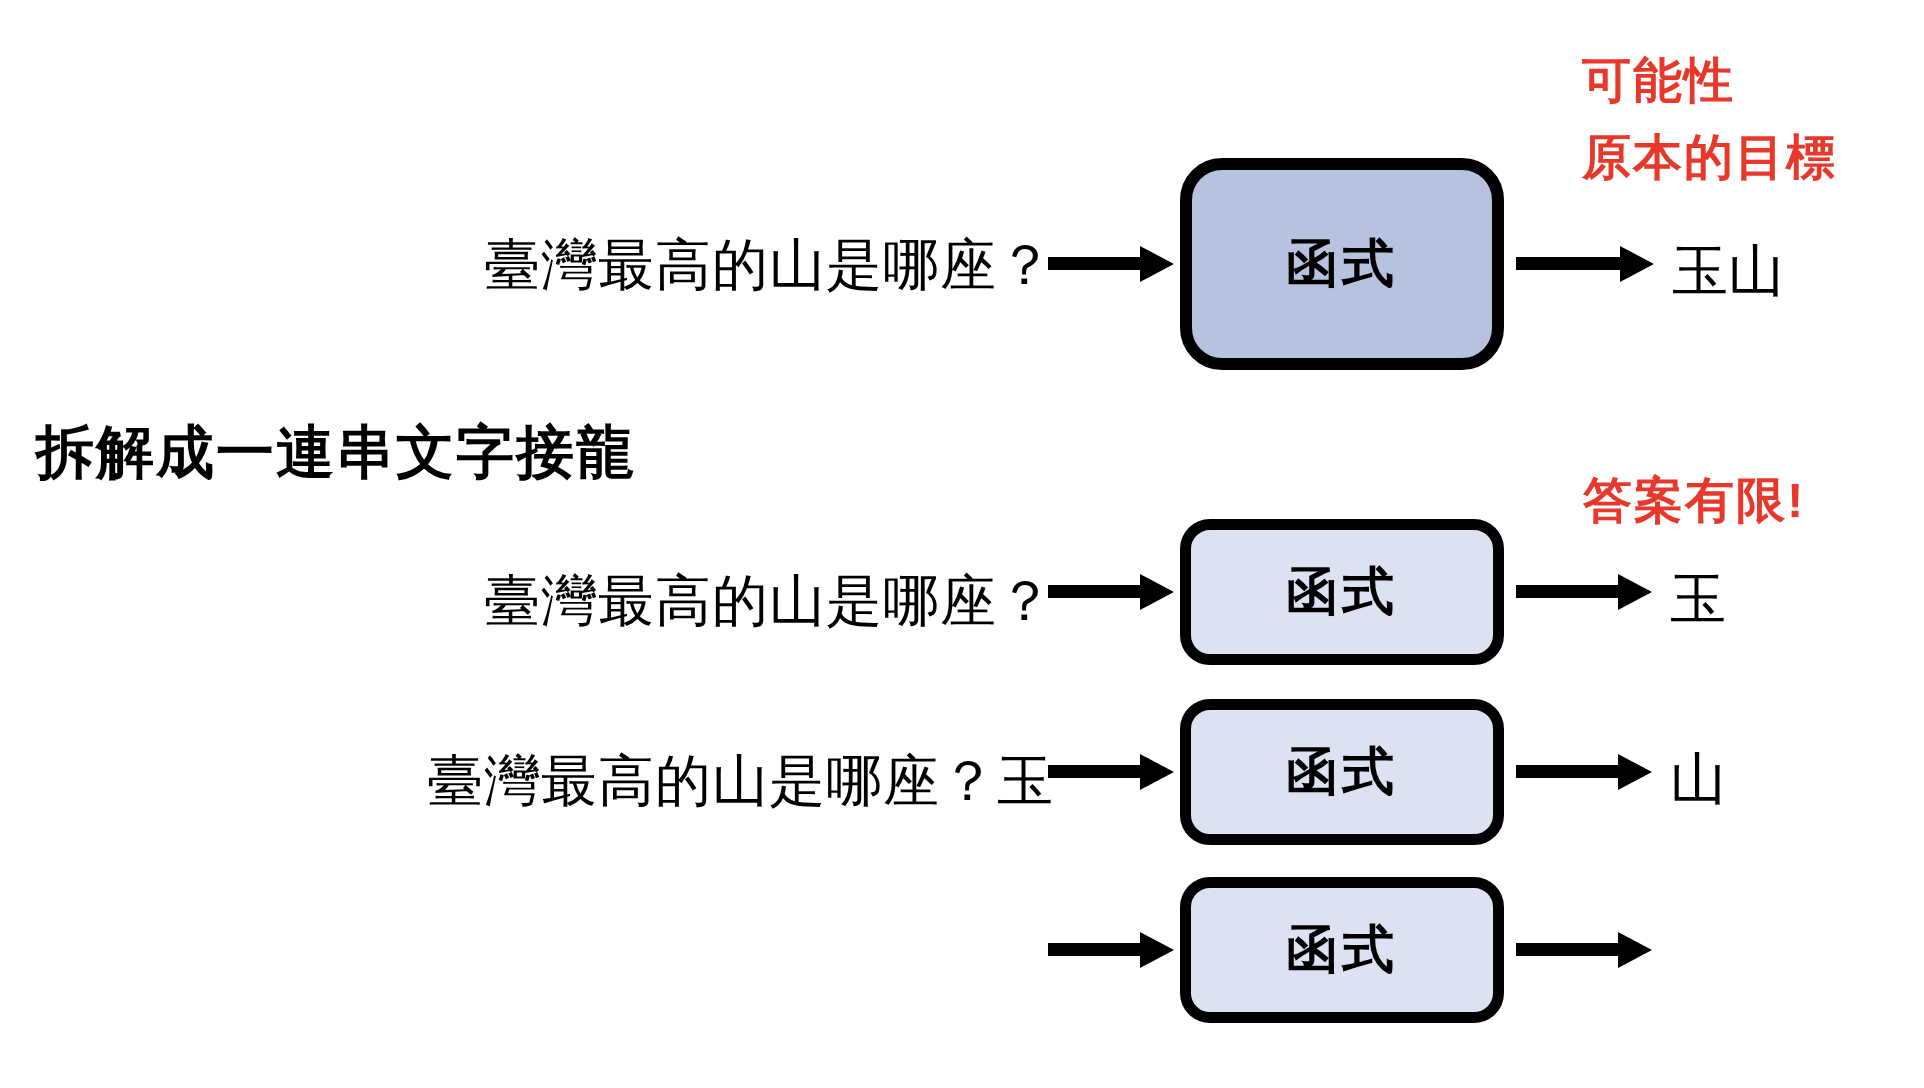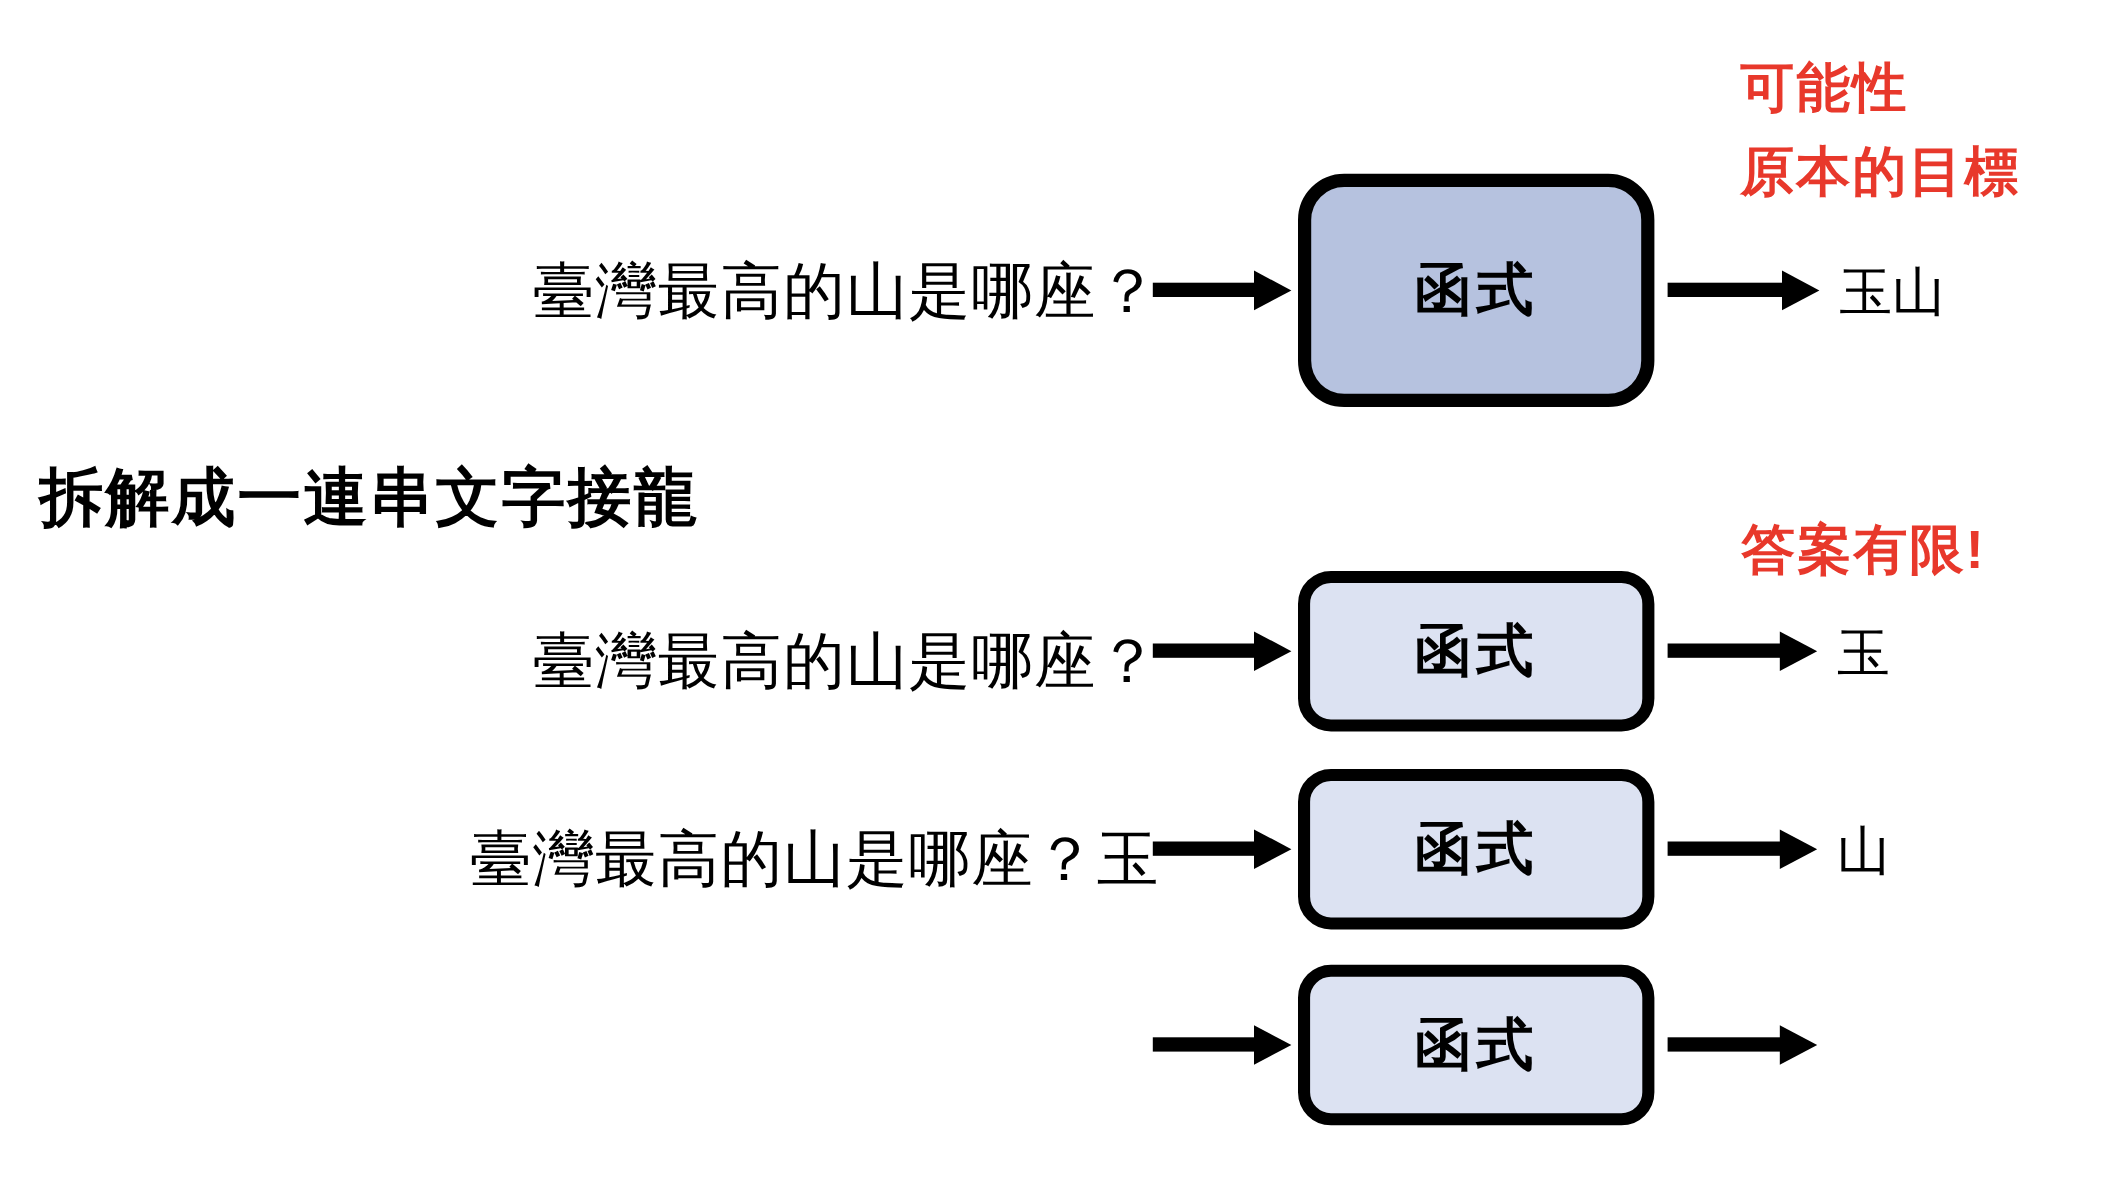--- a/index.html
+++ b/index.html
@@ -14,21 +14,21 @@
   .abs{position:absolute;}
   .heading{
     font-size:58px;font-weight:bold;letter-spacing:2px;white-space:nowrap;
   }
   .body-text{
     font-size:56px;white-space:nowrap;letter-spacing:1px;margin-left:32px;
   }
   .input-text{
     width:652px;text-align:right;
   }
-  .output-text{white-space:nowrap;font-size:48px;}
+  .output-text{white-space:nowrap;font-size:56px;}
   .red-note{
     color:var(--annotation-red,#e8382b);
     font-size:49px;font-weight:bold;line-height:77px;white-space:nowrap;
     letter-spacing:2px;
   }
   .func-box{
     box-sizing:border-box;
     border:12px solid #000;
     display:flex;align-items:center;justify-content:center;
     font-size:52px;letter-spacing:4px;font-weight:bold;

